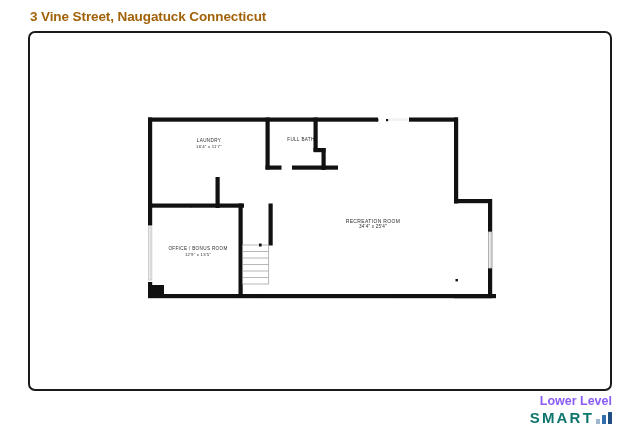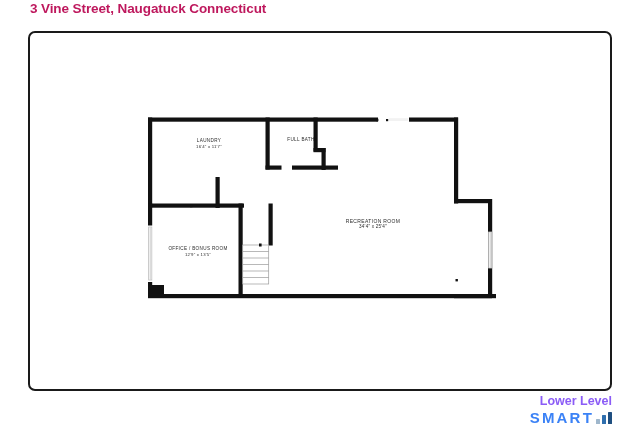--- a/index.html
+++ b/index.html
@@ -11,24 +11,24 @@
     width: 640px;
     height: 427px;
     position: relative;
     font-family: "Liberation Sans", sans-serif;
     overflow: hidden;
   }
 
   #page-title {
     position: absolute;
     left: 30px;
-    top: 1px;
+    top: 9px;
     font-size: 13.5px;
     font-weight: bold;
-    color: #be185d;
+    color: #a16207;
     letter-spacing: -0.1px;
     white-space: nowrap;
   }
 
   #plan-frame {
     position: absolute;
     left: 28px;
     top: 31px;
     width: 584px;
     height: 360px;
@@ -85,21 +85,21 @@
     top: 408px;
     display: flex;
     align-items: flex-end;
     gap: 2px;
     height: 17px;
   }
   #brand-wordmark {
     font-size: 15px;
     font-weight: bold;
     letter-spacing: 2.2px;
-    color: #3b82f6;
+    color: #0f766e;
     line-height: 1;
     font-family: "Liberation Sans", sans-serif;
   }
   .brand-bar {
     display: inline-block;
     width: 4px;
     border-radius: 0.5px;
   }
   .brand-bar.b1 { height: 5px;  background: #9fb7cc; margin-bottom: 1px; }
   .brand-bar.b2 { height: 9px;  background: #2f6fae; margin-bottom: 1px; }

